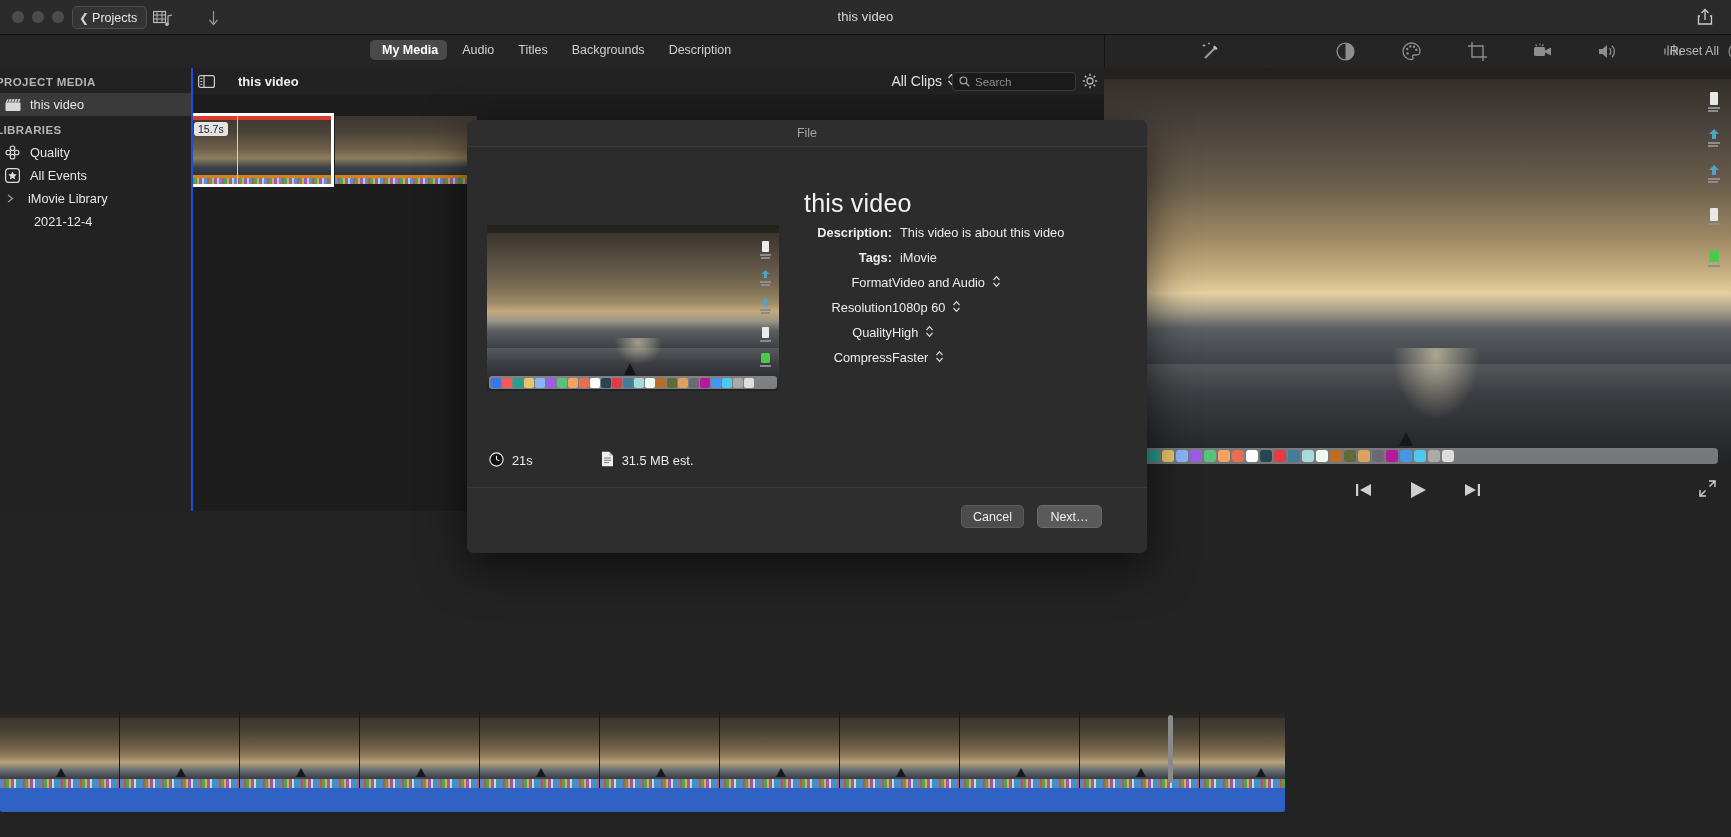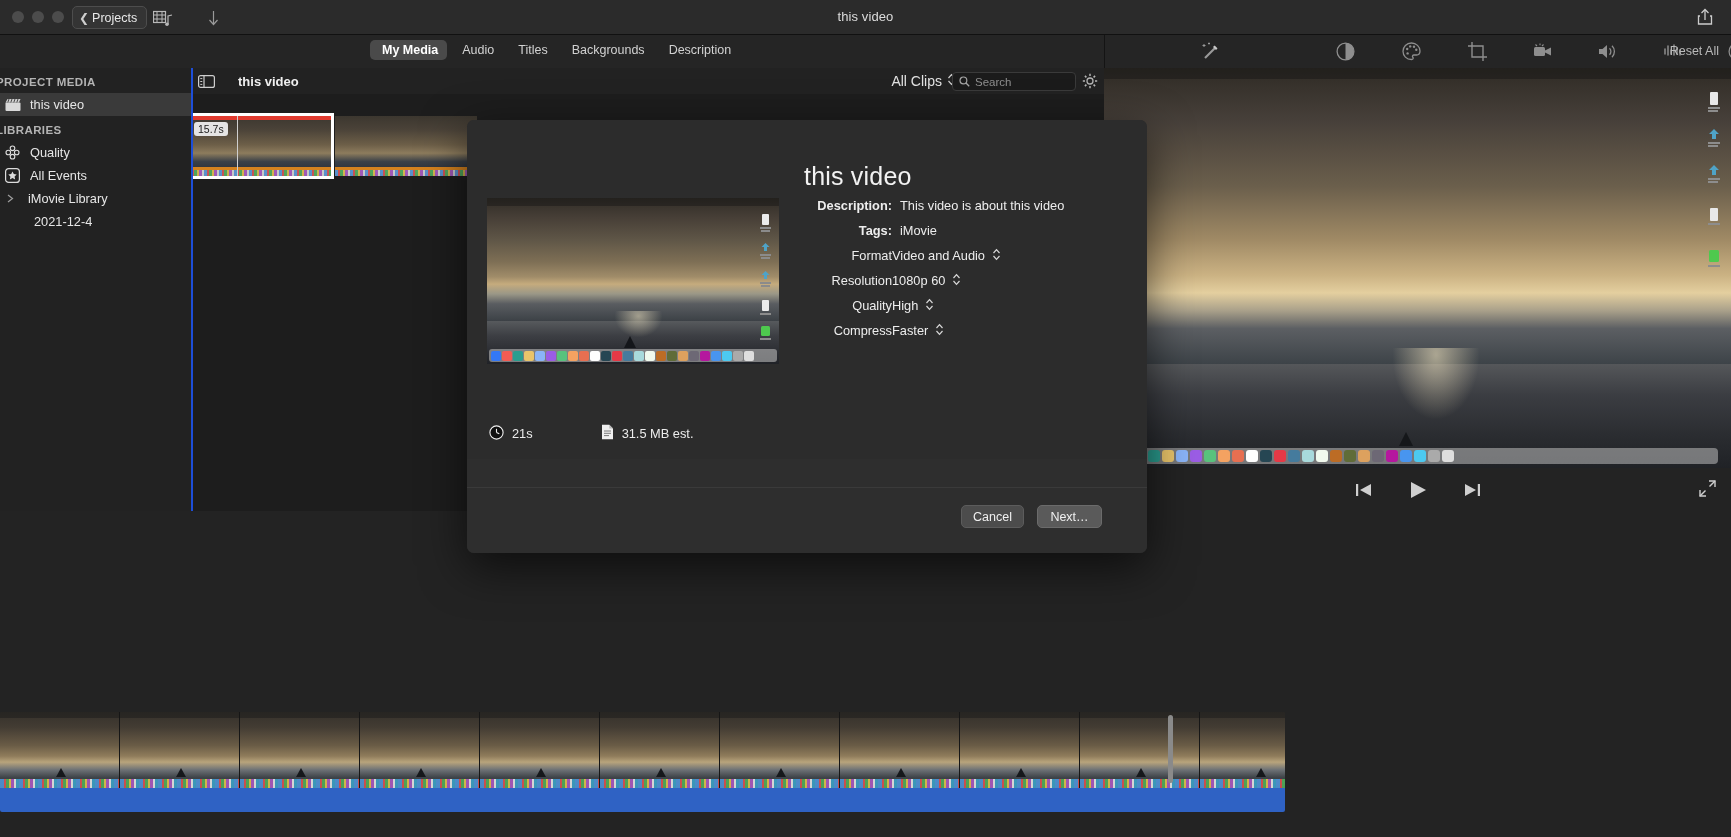--- a/index.html
+++ b/index.html
@@ -81,21 +81,21 @@
     display: flex; align-items: center; padding: 0 6px; gap: 5px;
   }
   .search-ph { color: #8e8e8e; font-size: 11.5px; }
   .gear-ico { position: absolute; right: 6px; top: 5px; width: 16px; height: 16px; }
 
   
   .browser-body {
     position: absolute; left: 193px; top: 94px; width: 911px; height: 417px;
     background: #1d1d1d; overflow: hidden;
   }
-  .thumb { position: absolute; top: 22px; width: 142px; height: 60px; overflow: hidden; }
+  .thumb { position: absolute; top: 22px; width: 142px; height: 68px; overflow: hidden; }
   .thumb .sky {
     position: absolute; inset: 0;
     background: linear-gradient(180deg,#3c372f 0%,#4a4238 22%,#6d5f48 48%,#8d7c5d 62%,#3a4048 76%,#2b3038 92%,#1d2026 100%);
   }
   .thumb .dockstrip {
     position: absolute; left: 0; right: 0; bottom: 0; height: 6px;
     background: repeating-linear-gradient(90deg,#5f9fe0 0 3px,#e05858 3px 5px,#56b560 5px 8px,#e8c552 8px 10px,#b060c8 10px 13px,#dddddd 13px 15px);
     opacity: .88;
   }
   .thumb.selected { outline: 3px solid #ffffff; }
@@ -677,20 +677,21 @@
             <div class="fsh"></div>
             <div class="fdock"></div>
           </div>
       </div>
       <div class="audio-band"></div>
     </div>
     <div class="tl-scrollbar"></div>
   </div>
 
   <div class="modal-wrap">
+    <div class="modal-title">File</div>
 
     <div class="modal-body">
       <div class="m-heading">this video</div>
 
       <div class="m-preview">
         <div class="mp-sky"></div>
         <div class="mp-sea"></div>
         <div class="mp-sun"></div>
         <div class="mp-menubar"></div>
         <div class="mp-shark"></div>

